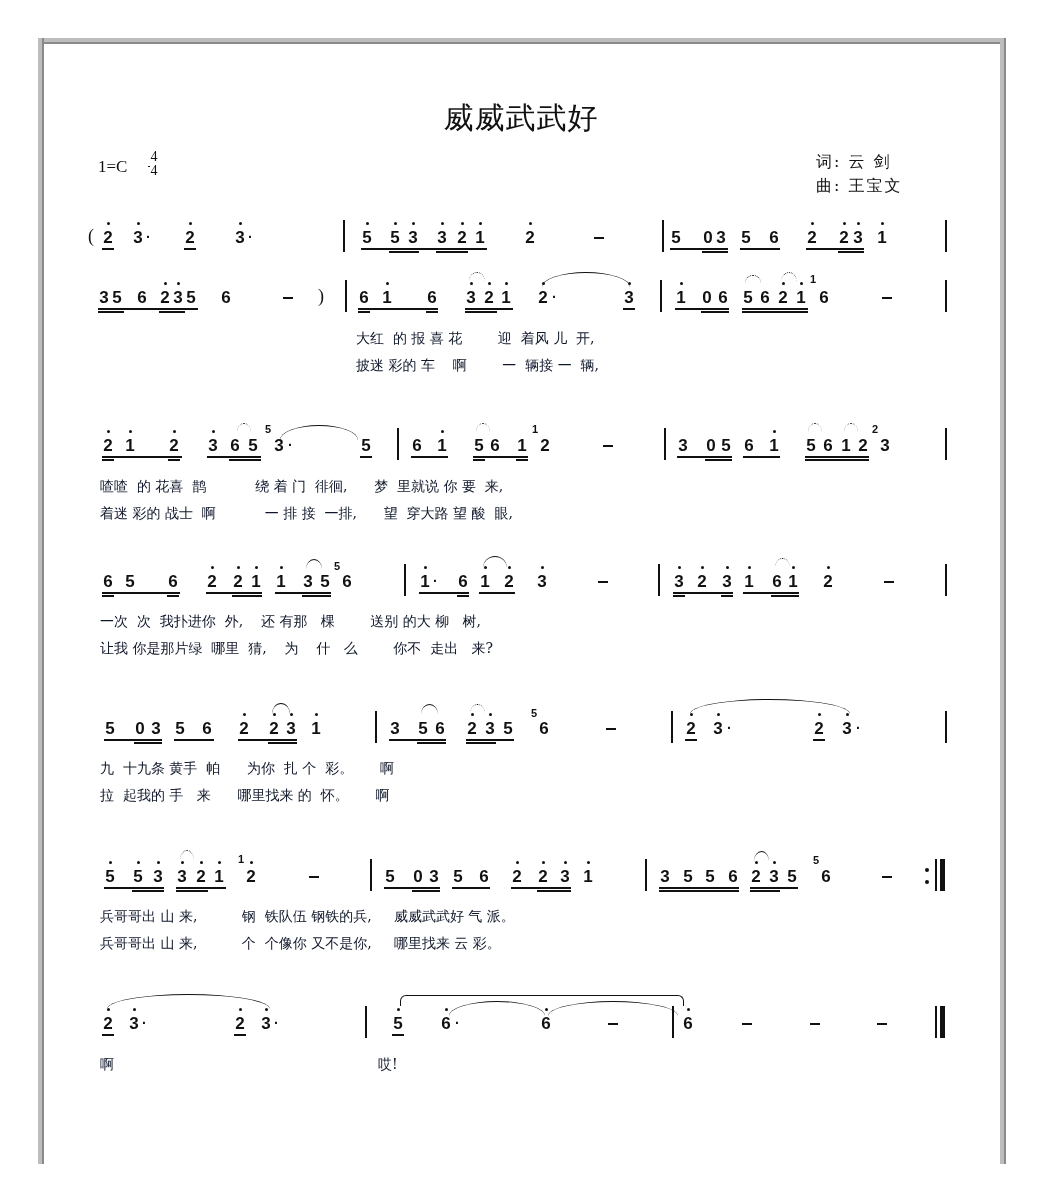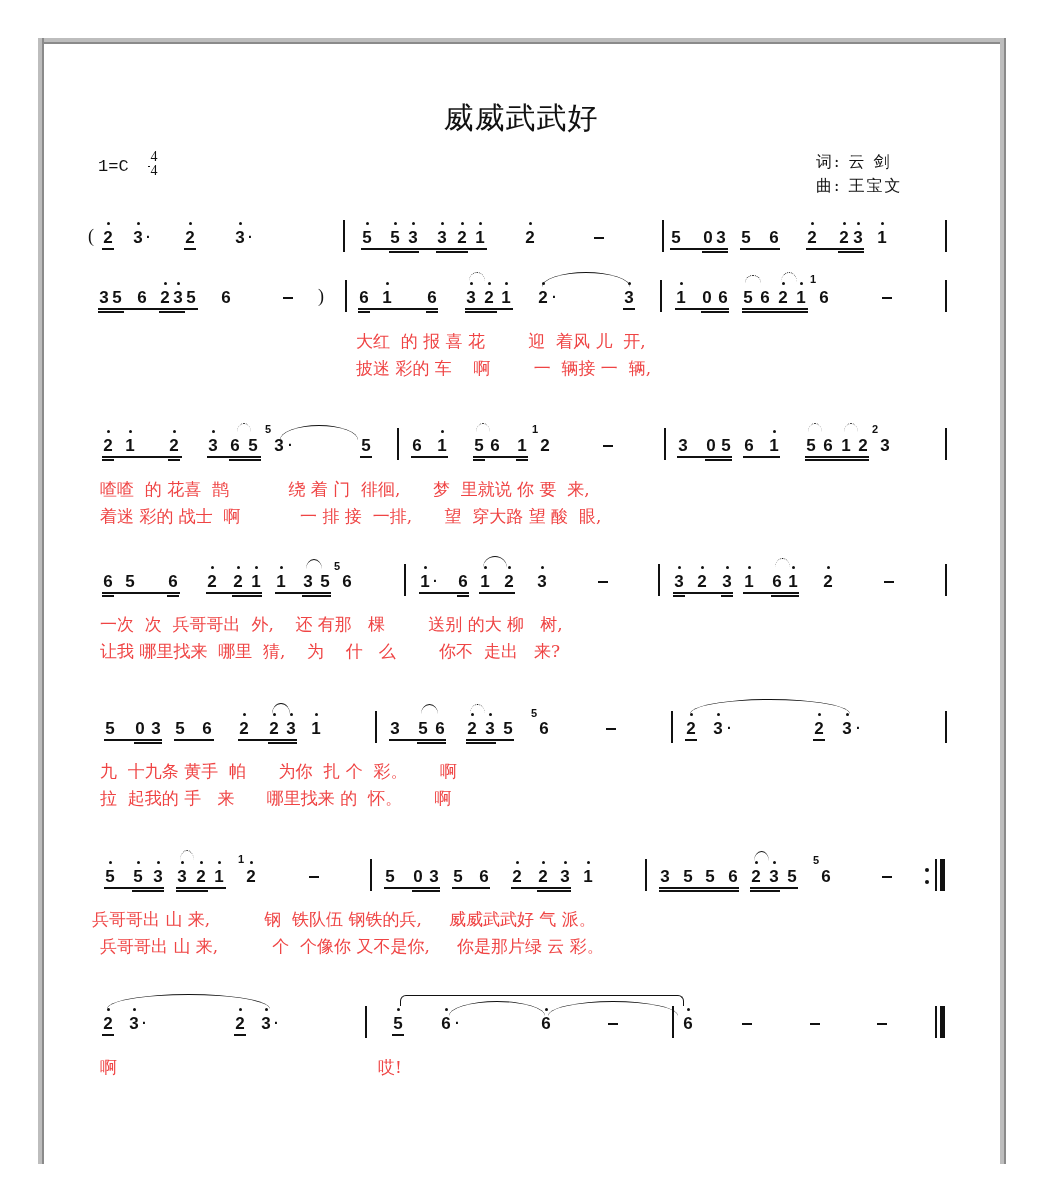--- a/index.html
+++ b/index.html
@@ -1,34 +1,34 @@
 <!DOCTYPE html>
 <html><head>
   <meta charset="utf-8">
   <style>
     html, body { margin:0; padding:0; background:#ffffff; }
     body { width:1042px; height:1200px; position:relative; overflow:hidden; font-family:"DejaVu Serif", serif; color:#111; }
     .frame-top { position:absolute; left:38px; top:38px; width:968px; height:6px; background:#bdbdbd; border-bottom:2px solid #8a8a8a; box-sizing:border-box; }
     .frame-left { position:absolute; left:38px; top:38px; width:6px; height:1126px; background:#bdbdbd; border-right:2px solid #8a8a8a; box-sizing:border-box; }
     .frame-right { position:absolute; left:1000px; top:38px; width:6px; height:1126px; background:#bdbdbd; border-right:2px solid #8a8a8a; box-sizing:border-box; }
     .title { position:absolute; left:0; width:1042px; top:98px; text-align:center; font-size:30px; letter-spacing:1px; font-family:"DejaVu Serif", serif; }
-    .key { position:absolute; left:98px; top:157px; font-size:17px; font-family:Liberation Mono, monospace; }
+    .key { position:absolute; left:98px; top:157px; font-size:17px; font-family:Liberation Serif, serif; }
     .timesig { position:absolute; left:148px; top:150px; width:12px; text-align:center; font-family:"Liberation Serif", serif; font-size:14px; line-height:14px; }
     .timesig .bar { display:block; height:1px; background:#111; margin:2px 0; }
     .credit { position:absolute; left:816px; font-size:16px; letter-spacing:2px; }
     .n { position:absolute; font-family:"Liberation Sans", sans-serif; font-weight:bold; font-size:17px; width:12px; text-align:center; line-height:17px; }
     .n .dot-up { position:absolute; left:5px; top:-7px; width:3px; height:3px; border-radius:50%; background:#111; }
     .aug { position:absolute; font-size:14px; font-weight:bold; font-family:"Liberation Sans", sans-serif; }
     .dash { position:absolute; width:10px; height:2px; background:#111; }
     .ul { position:absolute; height:1.5px; background:#111; }
     .bar { position:absolute; width:1.5px; background:#111; }
     .bar-thick { position:absolute; width:5px; background:#111; }
     .paren { position:absolute; font-size:18px; font-family:"Liberation Serif", serif; }
     .grace { position:absolute; font-family:"Liberation Sans", sans-serif; font-weight:bold; font-size:11px; line-height:11px; }
-    .lyr { position:absolute; font-size:17px; letter-spacing:0; white-space:pre; font-family:"DejaVu Serif", serif; color:#ef4444; }
+    .lyr { position:absolute; font-size:14px; letter-spacing:0; white-space:pre; font-family:"DejaVu Serif", serif; color:#0f172a; }
     .arc { position:absolute; border-top:1.5px solid #111; border-radius:50% 50% 0 0 / 100% 100% 0 0; }
     .arc.dotted { border-top-style:dotted; }
     .repdot { position:absolute; width:4px; height:4px; background:#111; border-radius:50%; }
   </style>
 </head>
 <body>
 
 <div class="frame-top"></div>
 <div class="frame-left"></div>
 <div class="frame-right"></div>
@@ -245,22 +245,22 @@
   <span class="n" style="left:743px;top:573px">1<i class="dot-up"></i></span>
   <span class="n" style="left:771px;top:573px">6</span>
   <span class="n" style="left:787px;top:573px">1<i class="dot-up"></i></span>
   <div class="arc dotted" style="left:775px;top:558px;width:15px;height:8px"></div>
   <div class="ul" style="left:743px;top:592px;width:56px"></div>
   <div class="ul" style="left:771px;top:595px;width:28px"></div>
   <span class="n" style="left:822px;top:573px">2<i class="dot-up"></i></span>
   <div class="dash" style="left:884px;top:581px"></div>
   <div class="bar" style="left:945px;top:564px;height:32px"></div>
 
-  <span class="lyr" style="left:100px;top:613px">一次  次  兵哥哥出  外,    还 有那   棵        送别 的大 柳   树,</span>
-  <span class="lyr" style="left:100px;top:640px">让我 哪里找来  哪里  猜,    为    什   么        你不  走出   来?</span>
+  <span class="lyr" style="left:100px;top:613px">一次  次  我扑进你  外,    还 有那   棵        送别 的大 柳   树,</span>
+  <span class="lyr" style="left:100px;top:640px">让我 你是那片绿  哪里  猜,    为    什   么        你不  走出   来?</span>
 </div>
 
 <div>
   <span class="n" style="left:104px;top:720px">5</span>
   <span class="n" style="left:134px;top:720px">0</span>
   <span class="n" style="left:150px;top:720px">3</span>
   <div class="ul" style="left:104px;top:739px;width:58px"></div>
   <div class="ul" style="left:134px;top:742px;width:28px"></div>
   <span class="n" style="left:174px;top:720px">5</span>
   <span class="n" style="left:201px;top:720px">6</span>
@@ -352,22 +352,22 @@
   <div class="ul" style="left:750px;top:887px;width:48px"></div>
   <div class="ul" style="left:750px;top:890px;width:30px"></div>
   <span class="grace" style="left:813px;top:855px">5</span>
   <span class="n" style="left:820px;top:868px">6</span>
   <div class="dash" style="left:882px;top:876px"></div>
   <div class="repdot" style="left:925px;top:868px"></div>
   <div class="repdot" style="left:925px;top:880px"></div>
   <div class="bar" style="left:935px;top:859px;height:32px"></div>
   <div class="bar-thick" style="left:940px;top:859px;height:32px"></div>
 
-  <span class="lyr" style="left:92px;top:908px">兵哥哥出 山 来,          钢  铁队伍 钢铁的兵,     威威武武好 气 派。</span>
-  <span class="lyr" style="left:100px;top:935px">兵哥哥出 山 来,          个  个像你 又不是你,     你是那片绿 云 彩。</span>
+  <span class="lyr" style="left:100px;top:908px">兵哥哥出 山 来,          钢  铁队伍 钢铁的兵,     威威武武好 气 派。</span>
+  <span class="lyr" style="left:100px;top:935px">兵哥哥出 山 来,          个  个像你 又不是你,     哪里找来 云 彩。</span>
 </div>
 
 <div>
   <span class="n" style="left:102px;top:1015px">2<i class="dot-up"></i></span>
   <div class="ul" style="left:102px;top:1034px;width:12px"></div>
   <span class="n" style="left:128px;top:1015px">3<i class="dot-up"></i></span>
     <span class="aug" style="left:142px;top:1015px">·</span>
   <div class="arc" style="left:107px;top:994px;width:163px;height:14px"></div>
   <span class="n" style="left:234px;top:1015px">2<i class="dot-up"></i></span>
   <div class="ul" style="left:234px;top:1034px;width:12px"></div>

